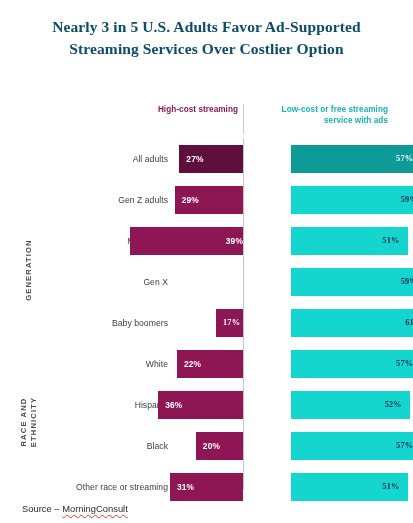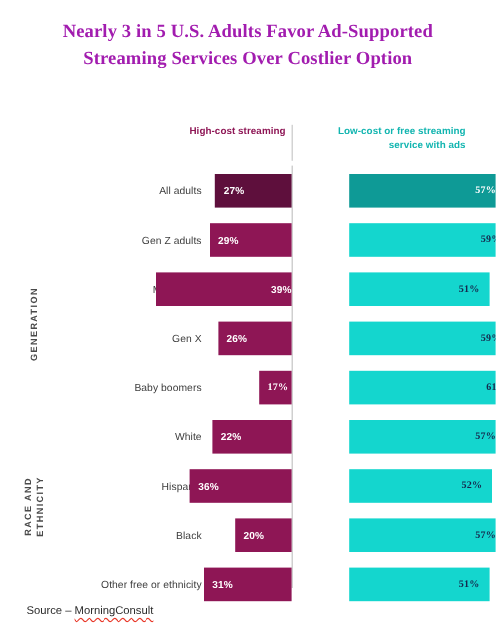--- a/index.html
+++ b/index.html
@@ -25,21 +25,21 @@
   .title {
     position: absolute;
     left: 18px;
     top: 16px;
     width: 377px;
     text-align: center;
     font-family: "Liberation Serif", serif;
     font-size: 15.5px;
     font-weight: 700;
     line-height: 1.42;
-    color: #a21caf;
+    color: #0c4a6e;
     letter-spacing: 0.1px;
   }
   .title-line { display: block; }
 
   
   .col-headers {
     position: absolute;
     top: 104px;
     left: 0;
     width: 413px;
@@ -233,23 +233,20 @@
         <div class="row-label">Millennials</div>
         <div class="bar bar-left" style="width: 113px; justify-content: flex-end;">
           <span class="bar-value">39%</span>
         </div>
         <div class="bar bar-right" style="width: 116.571px;">
           <span class="bar-value">51%</span>
         </div>
       </div>
       <div class="row">
         <div class="row-label">Gen X</div>
-        <div class="bar bar-left" style="width: 61.2857px;">
-          <span class="bar-value">26%</span>
-        </div>
         <div class="bar bar-right" style="width: 134.857px;">
           <span class="bar-value">59%</span>
         </div>
       </div>
       <div class="row">
         <div class="row-label">Baby boomers</div>
         <div class="bar bar-left" style="width: 27px; font-family: Liberation Serif, serif;">
           <span class="bar-value">17%</span>
         </div>
         <div class="bar bar-right" style="width: 139.429px;">
@@ -277,21 +274,21 @@
       <div class="row">
         <div class="row-label">Black</div>
         <div class="bar bar-left" style="width: 47.1429px;">
           <span class="bar-value">20%</span>
         </div>
         <div class="bar bar-right" style="width: 130.286px;">
           <span class="bar-value">57%</span>
         </div>
       </div>
       <div class="row">
-        <div class="row-label">Other free or ethnicity</div>
+        <div class="row-label">Other race or streaming</div>
         <div class="bar bar-left" style="width: 73.0714px;">
           <span class="bar-value">31%</span>
         </div>
         <div class="bar bar-right" style="width: 116.571px;">
           <span class="bar-value">51%</span>
         </div>
       </div>
     </div>
 
   <div class="source">

